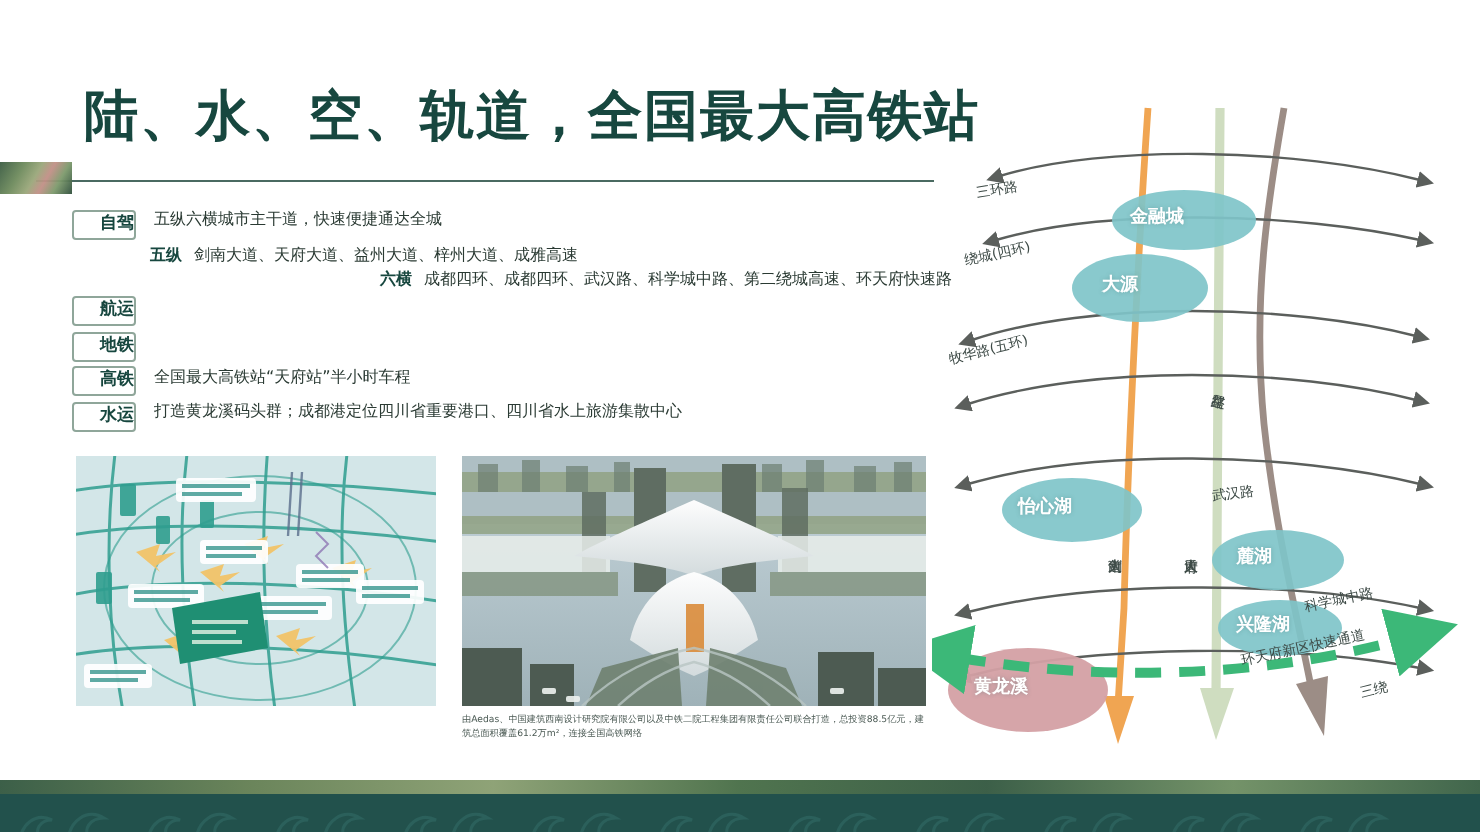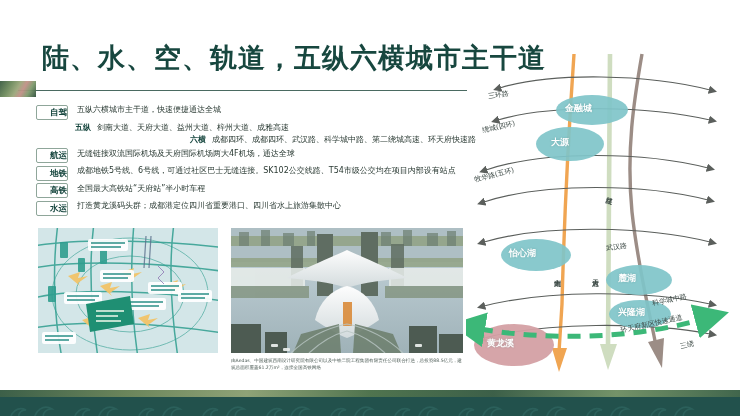--- a/index.html
+++ b/index.html
@@ -66,47 +66,45 @@
             font-family:"DejaVu Sans","Liberation Sans",sans-serif;}
   .blob-label{position:absolute;color:#ffffff;font-size:9px;font-weight:bold;
               white-space:nowrap;font-family:"DejaVu Sans","Liberation Sans",sans-serif;
               text-shadow:0 0 2px rgba(60,110,110,.35);}
 </style>
 </head>
 <body>
 
 <div class="slide">
 
-  <div class="title">陆、水、空、轨道，五纵六横城市主干道</div>
+  <div class="title">陆、水、空、轨道，全国最大高铁站</div>
   <div class="title-rule"></div>
   <div class="title-badge"></div>
 
   <div class="list">
 
     <div class="row">
       <div class="tag">自驾</div>
       <div class="rowtext">五纵六横城市主干道，快速便捷通达全城</div>
     </div>
     <div class="subrow">
       <div class="subkey">五纵</div>
       <div class="subval">剑南大道、天府大道、益州大道、梓州大道、成雅高速</div>
     </div>
     <div class="subrow" style="margin-bottom:3px;justify-content:flex-end;">
       <div class="subkey">六横</div>
       <div class="subval">成都四环、成都四环、武汉路、科学城中路、第二绕城高速、环天府快速路</div>
     </div>
 
     <div class="row">
       <div class="tag">航运</div>
-      <div class="rowtext">无缝链接双流国际机场及天府国际机场两大4F机场，通达全球</div>
     </div>
 
     <div class="row">
       <div class="tag">地铁</div>
-      <div class="rowtext">成都地铁5号线、6号线，可通过社区巴士无缝连接。SK102公交线路、T54市级公交均在项目内部设有站点</div>
     </div>
 
     <div class="row">
       <div class="tag">高铁</div>
       <div class="rowtext">全国最大高铁站“天府站”半小时车程</div>
     </div>
 
     <div class="row">
       <div class="tag">水运</div>
       <div class="rowtext">打造黄龙溪码头群；成都港定位四川省重要港口、四川省水上旅游集散中心</div>

